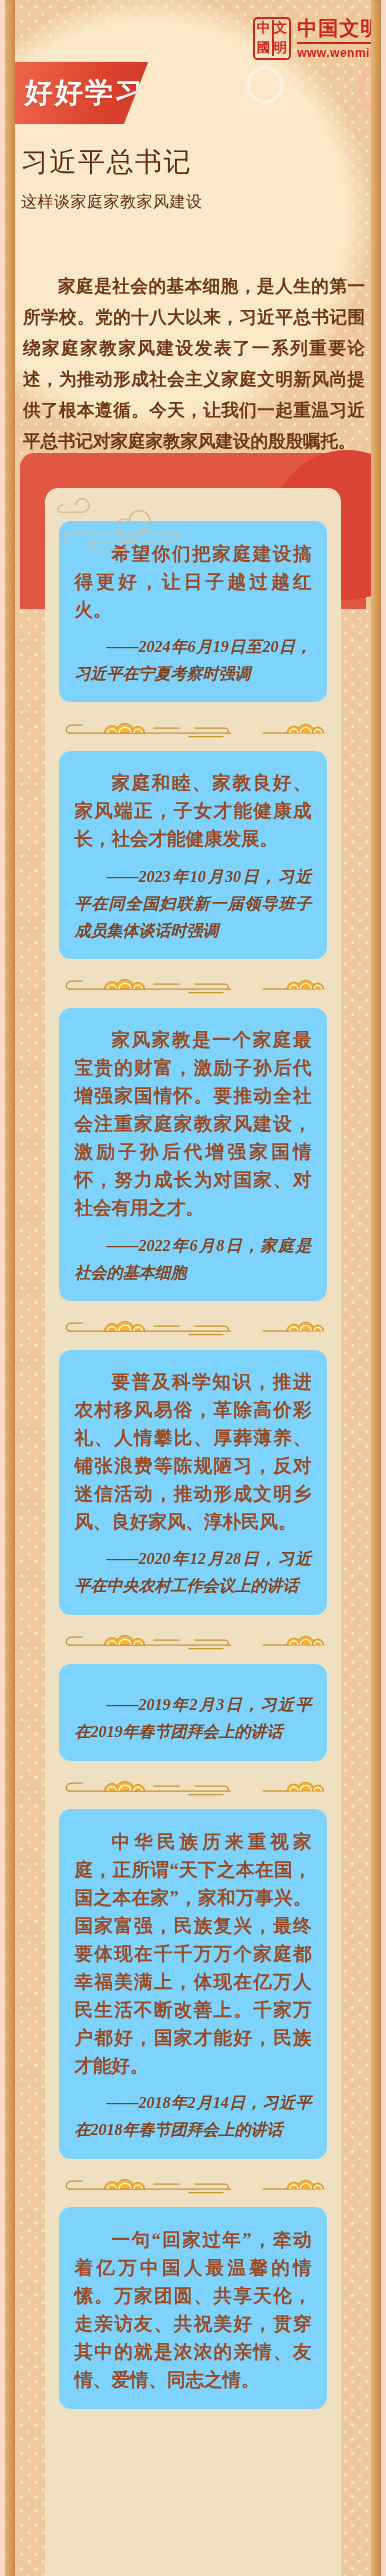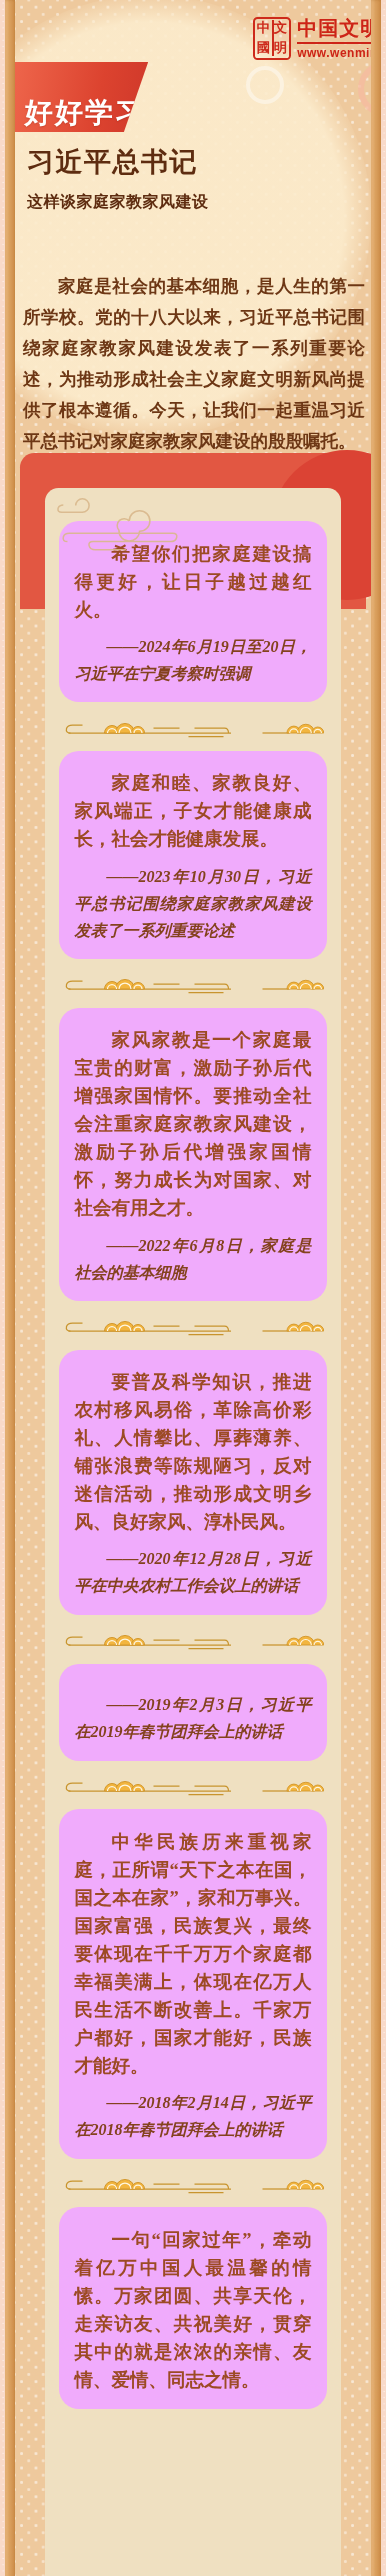--- a/index.html
+++ b/index.html
@@ -30,41 +30,41 @@
   .logo{position:absolute;left:253px;top:16.5px;z-index:10;display:flex;align-items:flex-start;}
   .seal{width:34px;height:39px;border:2.6px solid #cd2a1b;border-radius:4.6px;background:rgba(255,245,235,.2);
     display:grid;grid-template-columns:1fr 1fr;grid-template-rows:1fr 1fr;position:relative;}
   .seal:before{content:"";position:absolute;left:50%;top:4%;bottom:4%;width:1.5px;background:#cd2a1b;}
   .seal span{display:flex;align-items:center;justify-content:center;color:#cd2a1b;font-weight:bold;
     font-size:13.4px;font-family:"Liberation Serif", serif;}
   .logo-text{margin-left:6.2px;}
   .site-name{color:#cd2417;font-size:20px;font-weight:900;letter-spacing:1px;line-height:23px;}
   .site-rule{height:2.1px;background:#cd2417;margin:2.6px 0 2.1px 0;}
   .site-url{color:#cd2417;font-size:12px;font-weight:bold;letter-spacing:0.5px;}
-  .ribbon{position:absolute;left:5.2px;top:62px;width:143px;height:70px;z-index:10;
+  .ribbon{position:absolute;left:5.2px;top:62px;width:143px;height:62px;z-index:10;
     background:linear-gradient(100deg,#f0694e 0%,#dc432f 65%,#cf382a 100%);
     clip-path:polygon(0 0,100% 0,83% 100%,0 100%);
-    display:flex;align-items:flex-end;box-shadow:0 3.1px 5.2px rgba(180,60,30,.25);}
+    display:flex;align-items:center;box-shadow:0 3.1px 5.2px rgba(180,60,30,.25);}
   .ribbon span{color:#fff;font-size:28px;font-weight:900;letter-spacing:2.1px;padding-left:19.6px;
     text-shadow:0 1px 1.5px rgba(150,40,20,.35);}
-  .page-title{position:absolute;left:27px;top:128px;z-index:10;color:#5e2c10;font-weight:700;
+  .page-title{position:absolute;left:21px;top:128px;z-index:10;color:#5e2c10;font-weight:400;
     font-family:"Liberation Serif", serif;}
   .page-title .t1{display:block;font-size:27px;line-height:46px;letter-spacing:1.5px;}
   .page-title .t2{display:block;font-size:16px;line-height:33px;letter-spacing:0.5px;}
   .intro{position:absolute;left:23px;top:233px;width:342px;z-index:10;color:#6d3715;
     font-size:17.5px;line-height:31px;font-weight:700;text-align:justify;text-indent:2em;margin-top:38px;}
   
   .red-panel{position:absolute;left:19.6px;right:19.6px;top:453px;height:156px;background:#e25742;
     border-radius:14.4px 14.4px 0 0;z-index:3;}
   .red-circle{position:absolute;left:272px;top:450px;width:150px;height:150px;border-radius:50%;
     background:#db4334;z-index:4;}
   .card{position:absolute;left:45px;right:45px;top:488px;bottom:0;background:#efe0c1;
     border-radius:13.4px 13.4px 0 0;z-index:5;overflow:hidden;padding-top:33px;box-sizing:border-box;}
   .ornament{position:absolute;left:7.2px;top:6.2px;width:170px;height:57px;opacity:.9;}
-  .quote-card{background:#f0abfc;border-radius:20px;margin:0 14px;padding:18.5px 15.5px 15.5px 15.5px;}
+  .quote-card{background:#7dd3fc;border-radius:12px;margin:0 14px;padding:18.5px 15.5px 15.5px 15.5px;}
   .quote-text{margin:0;color:#9c4a24;font-size:18.5px;line-height:28px;text-align:justify;
     text-indent:2em;font-family:"Liberation Serif", serif;font-weight:600;}
   .quote-source{margin:9.3px 0 0 0;color:#84421e;font-size:16px;line-height:27px;text-align:justify;
     text-indent:2em;font-family:"Liberation Serif", serif;font-weight:700;font-style:italic;}
   .divider{height:26px;margin:11.3px 17.5px;}
   .divider svg{width:100%;height:100%;}
   .hidden-defs{position:absolute;width:0;height:0;overflow:hidden;}
 </style>
 </head>
 <body>
@@ -141,21 +141,21 @@
   <section class="quote-card">
     <p class="quote-text">希望你们把家庭建设搞得更好，让日子越过越红火。</p>
     <p class="quote-source">——2024年6月19日至20日，习近平在宁夏考察时强调</p>
   </section>
   <div class="divider"><svg viewBox="0 0 520 52" preserveAspectRatio="xMidYMid meet">
         <use href="#divider-art"></use>
       </svg></div>
 
   <section class="quote-card">
     <p class="quote-text">家庭和睦、家教良好、家风端正，子女才能健康成长，社会才能健康发展。</p>
-    <p class="quote-source">——2023年10月30日，习近平总书记围绕家庭家教家风建设发表了一系列重要论述</p>
+    <p class="quote-source">——2023年10月30日，习近平在同全国妇联新一届领导班子成员集体谈话时强调</p>
   </section>
   <div class="divider"><svg viewBox="0 0 520 52">
         <use href="#divider-art"></use>
       </svg></div>
 
   <section class="quote-card">
     <p class="quote-text">家风家教是一个家庭最宝贵的财富，激励子孙后代增强家国情怀。要推动全社会注重家庭家教家风建设，激励子孙后代增强家国情怀，努力成长为对国家、对社会有用之才。</p>
     <p class="quote-source">——2022年6月8日，家庭是社会的基本细胞</p>
   </section>
   <div class="divider"><svg viewBox="0 0 520 52">

